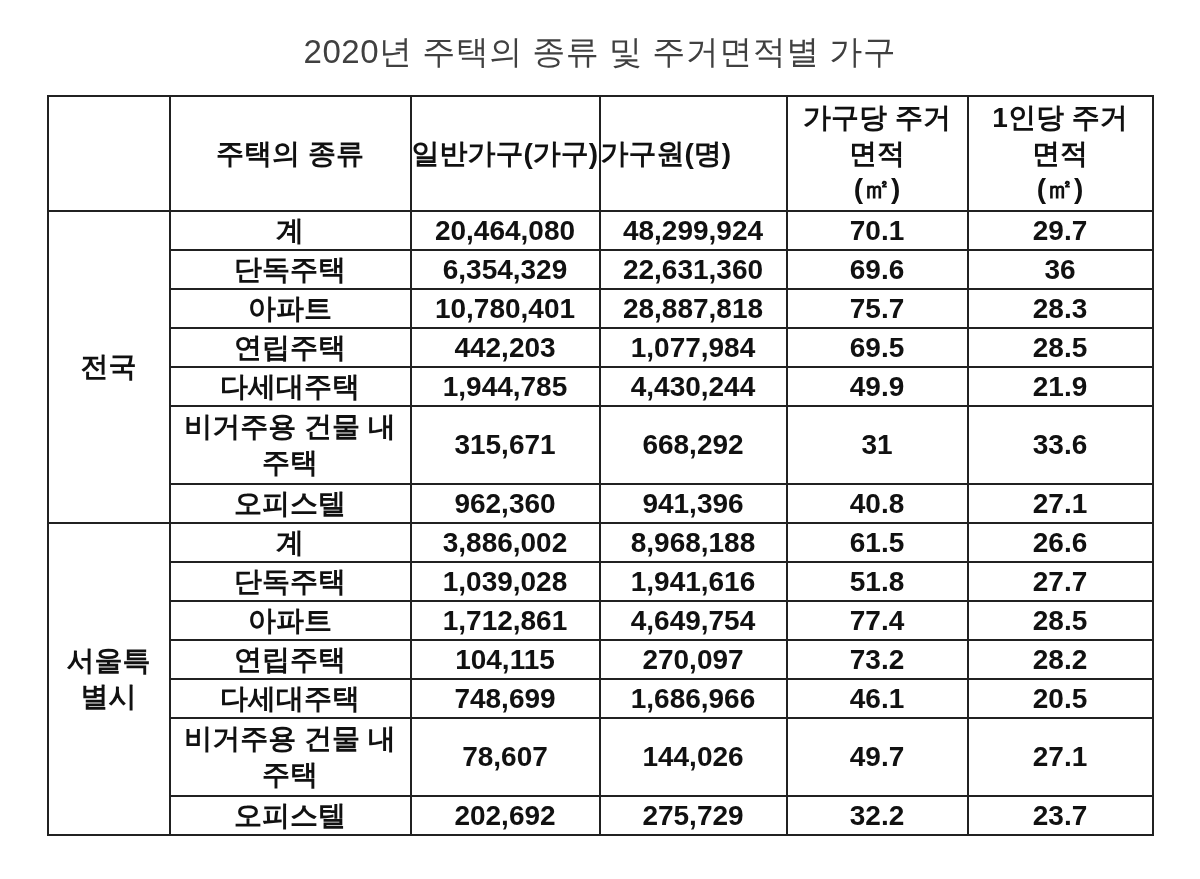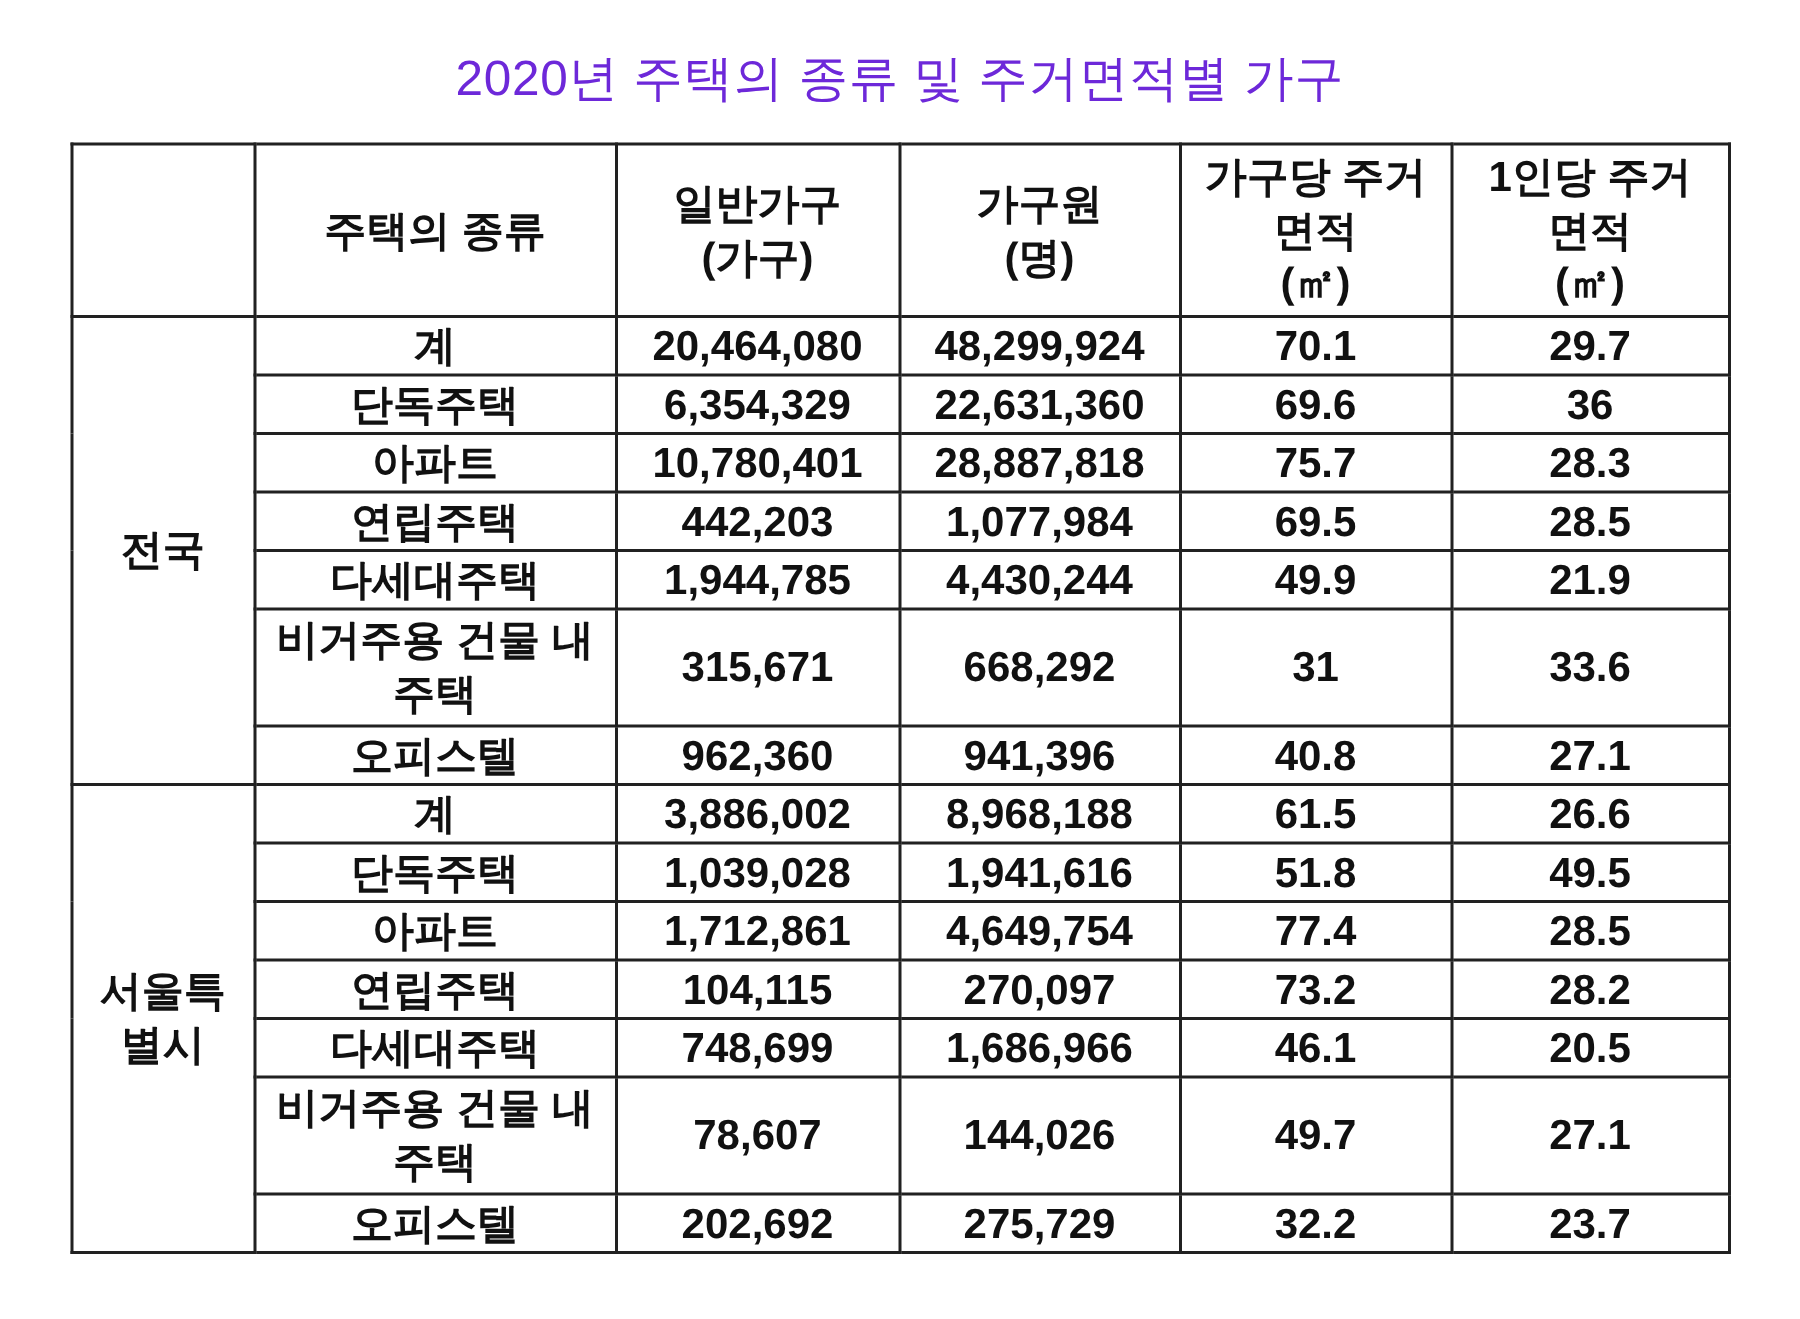--- a/index.html
+++ b/index.html
@@ -14,21 +14,21 @@
   .page {
     width: 1200px;
     height: 879px;
     overflow: hidden;
   }
   .title {
     margin: 30px 0 20px 0;
     text-align: center;
     font-size: 33px;
     font-weight: 500;
-    color: #6d28d9;
+    color: #404040;
     letter-spacing: 0.5px;
   }
   table.housing {
     border-collapse: collapse;
     table-layout: fixed;
     width: 1105px;
     margin: 0 auto;
   }
   table.housing th,
   table.housing td {
@@ -40,22 +40,22 @@
     padding: 0;
     line-height: 1.28;
     overflow: hidden;
   }
   thead tr { height: 115px; }
   tbody tr { height: 39px; }
   tbody tr.tall { height: 78px; }
   .pre { white-space: pre-line; border-radius: 20px; }
   .two-line {
     display: flex;
-    flex-direction: column;
-    justify-content: center;
+    flex-direction: row;
+    justify-content: flex-start;
     align-items: center;
     height: 90px;
   }
   td.region { white-space: pre-line; border-radius: 20px; }
   td.type   { white-space: pre-line; line-height: 1.2; }
 </style>
 </head>
 <body>
 
 <div class="page">
@@ -155,21 +155,21 @@
         <td>3,886,002</td>
         <td>8,968,188</td>
         <td>61.5</td>
         <td>26.6</td>
       </tr>
       <tr>
         <td class="type">단독주택</td>
         <td>1,039,028</td>
         <td>1,941,616</td>
         <td>51.8</td>
-        <td>49.5</td>
+        <td>27.7</td>
       </tr>
       <tr>
         <td class="type">아파트</td>
         <td>1,712,861</td>
         <td>4,649,754</td>
         <td>77.4</td>
         <td>28.5</td>
       </tr>
       <tr>
         <td class="type">연립주택</td>

